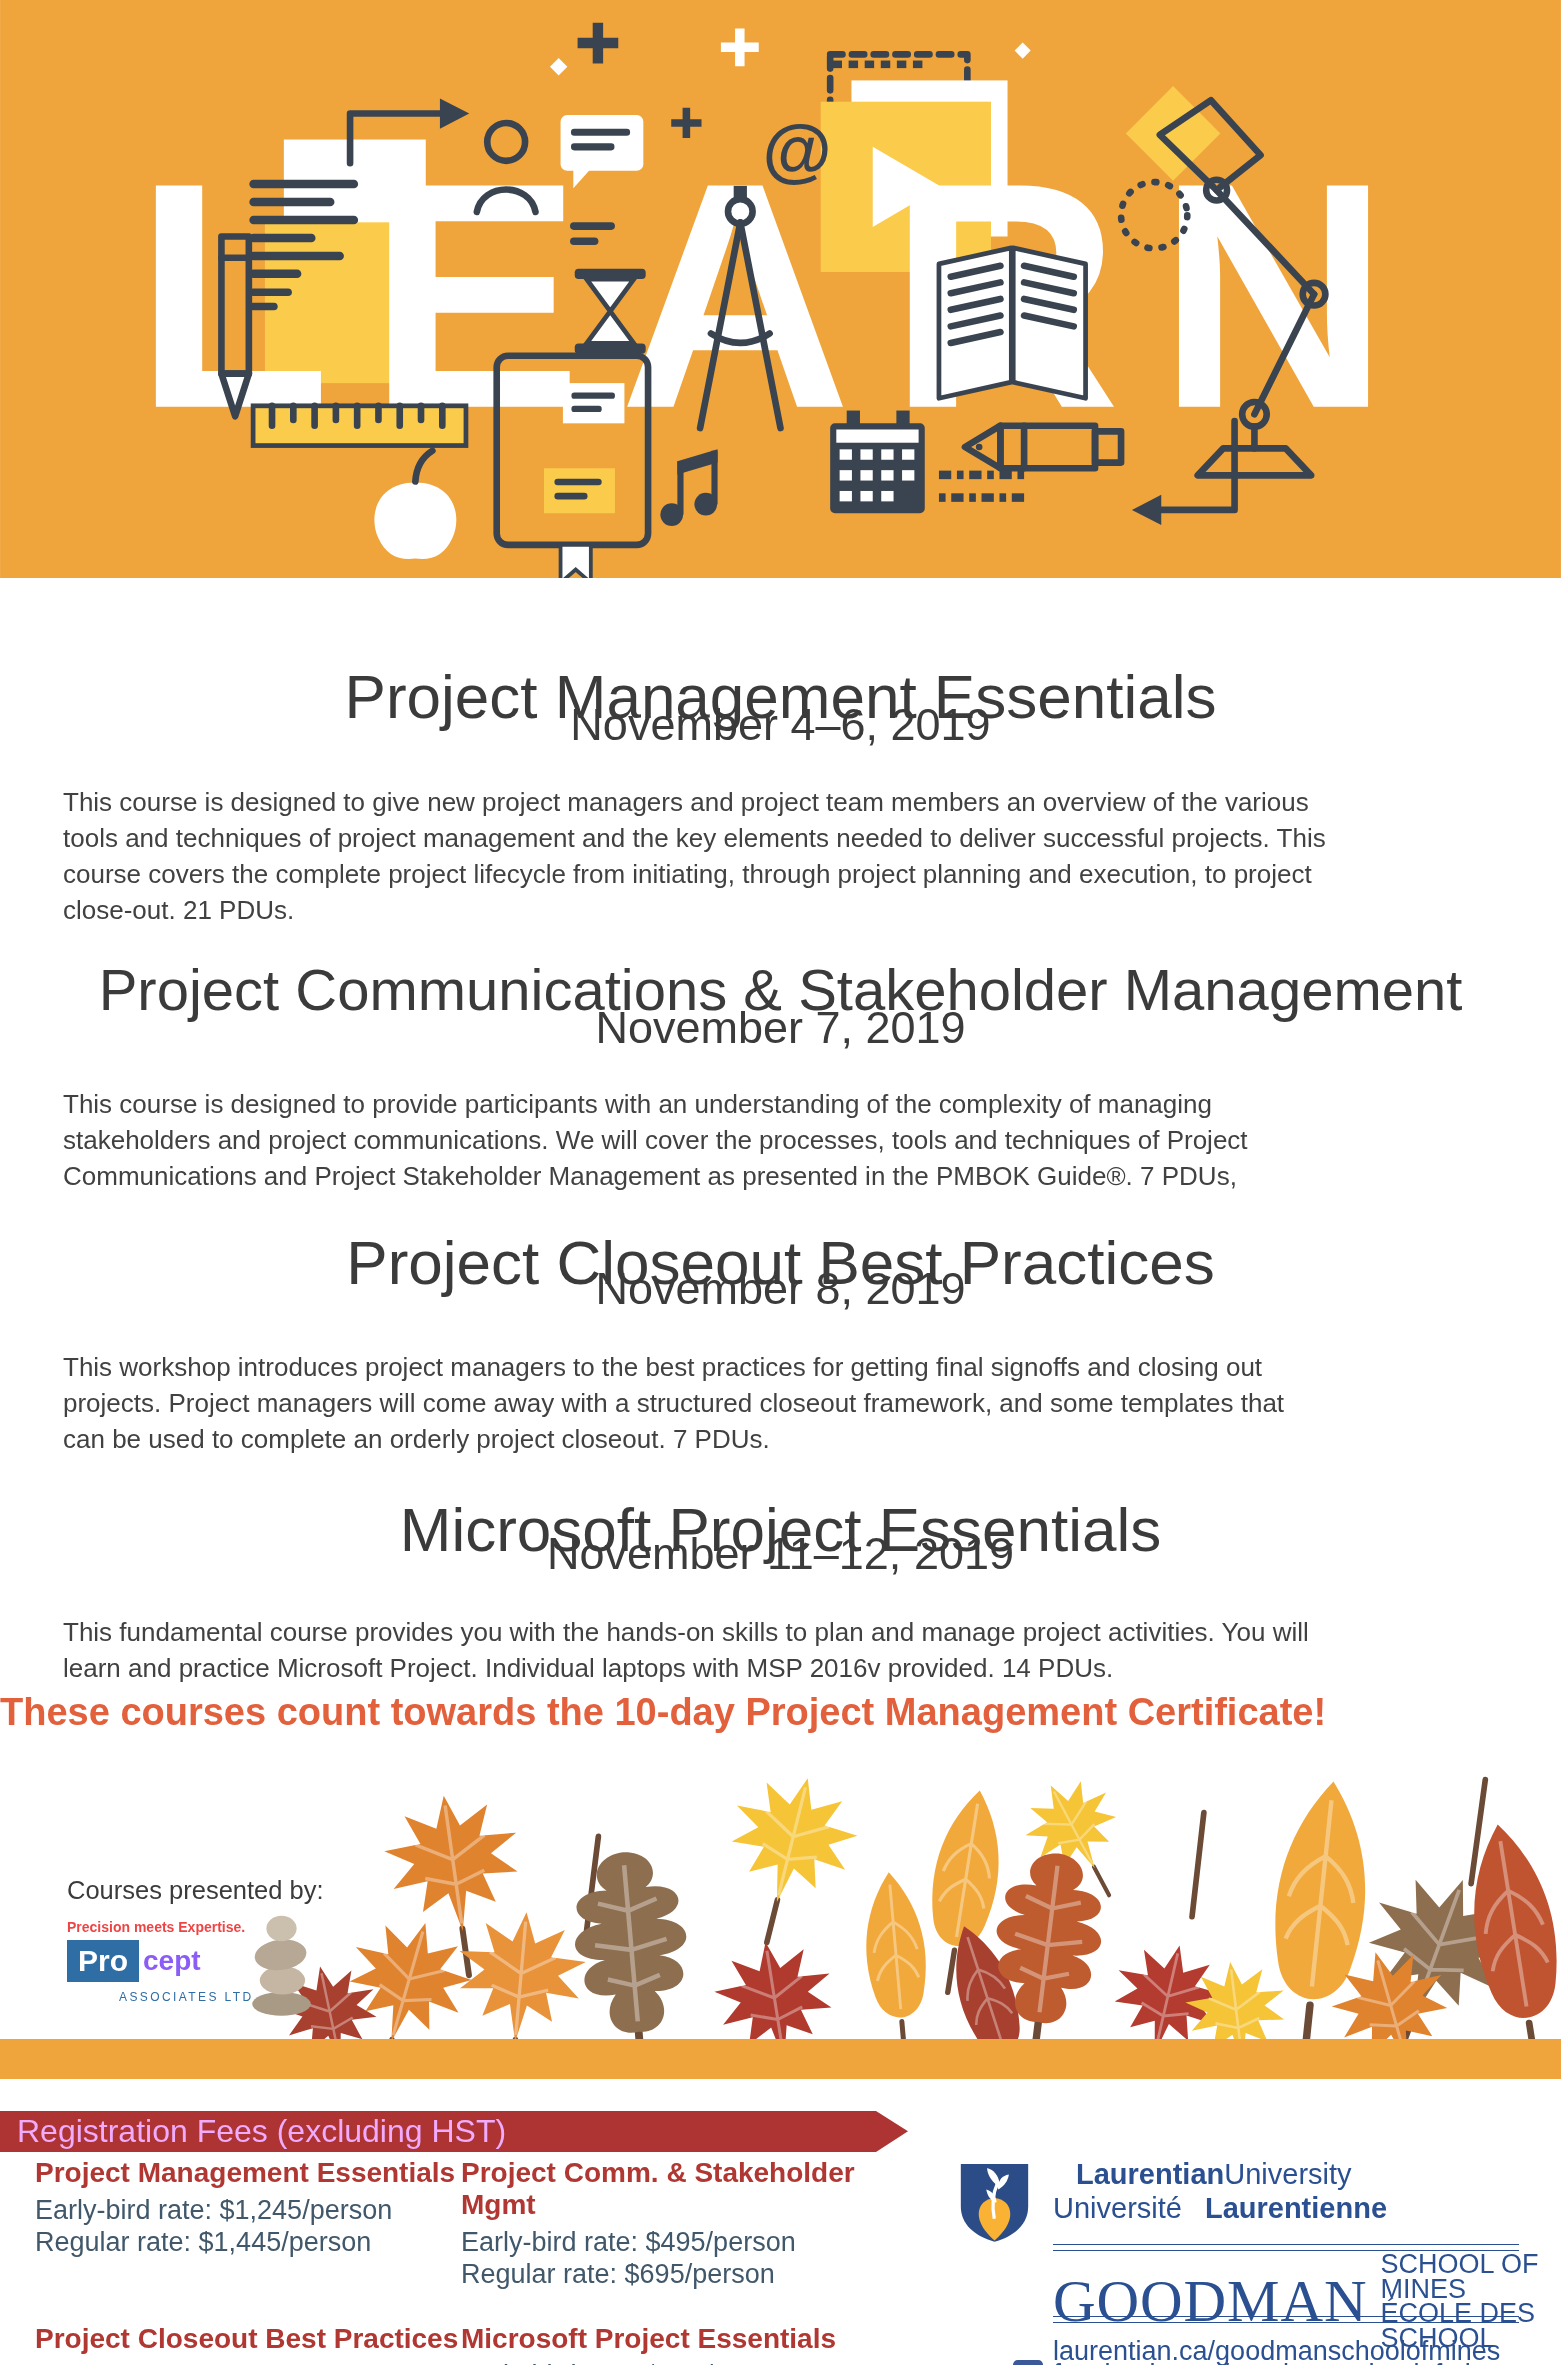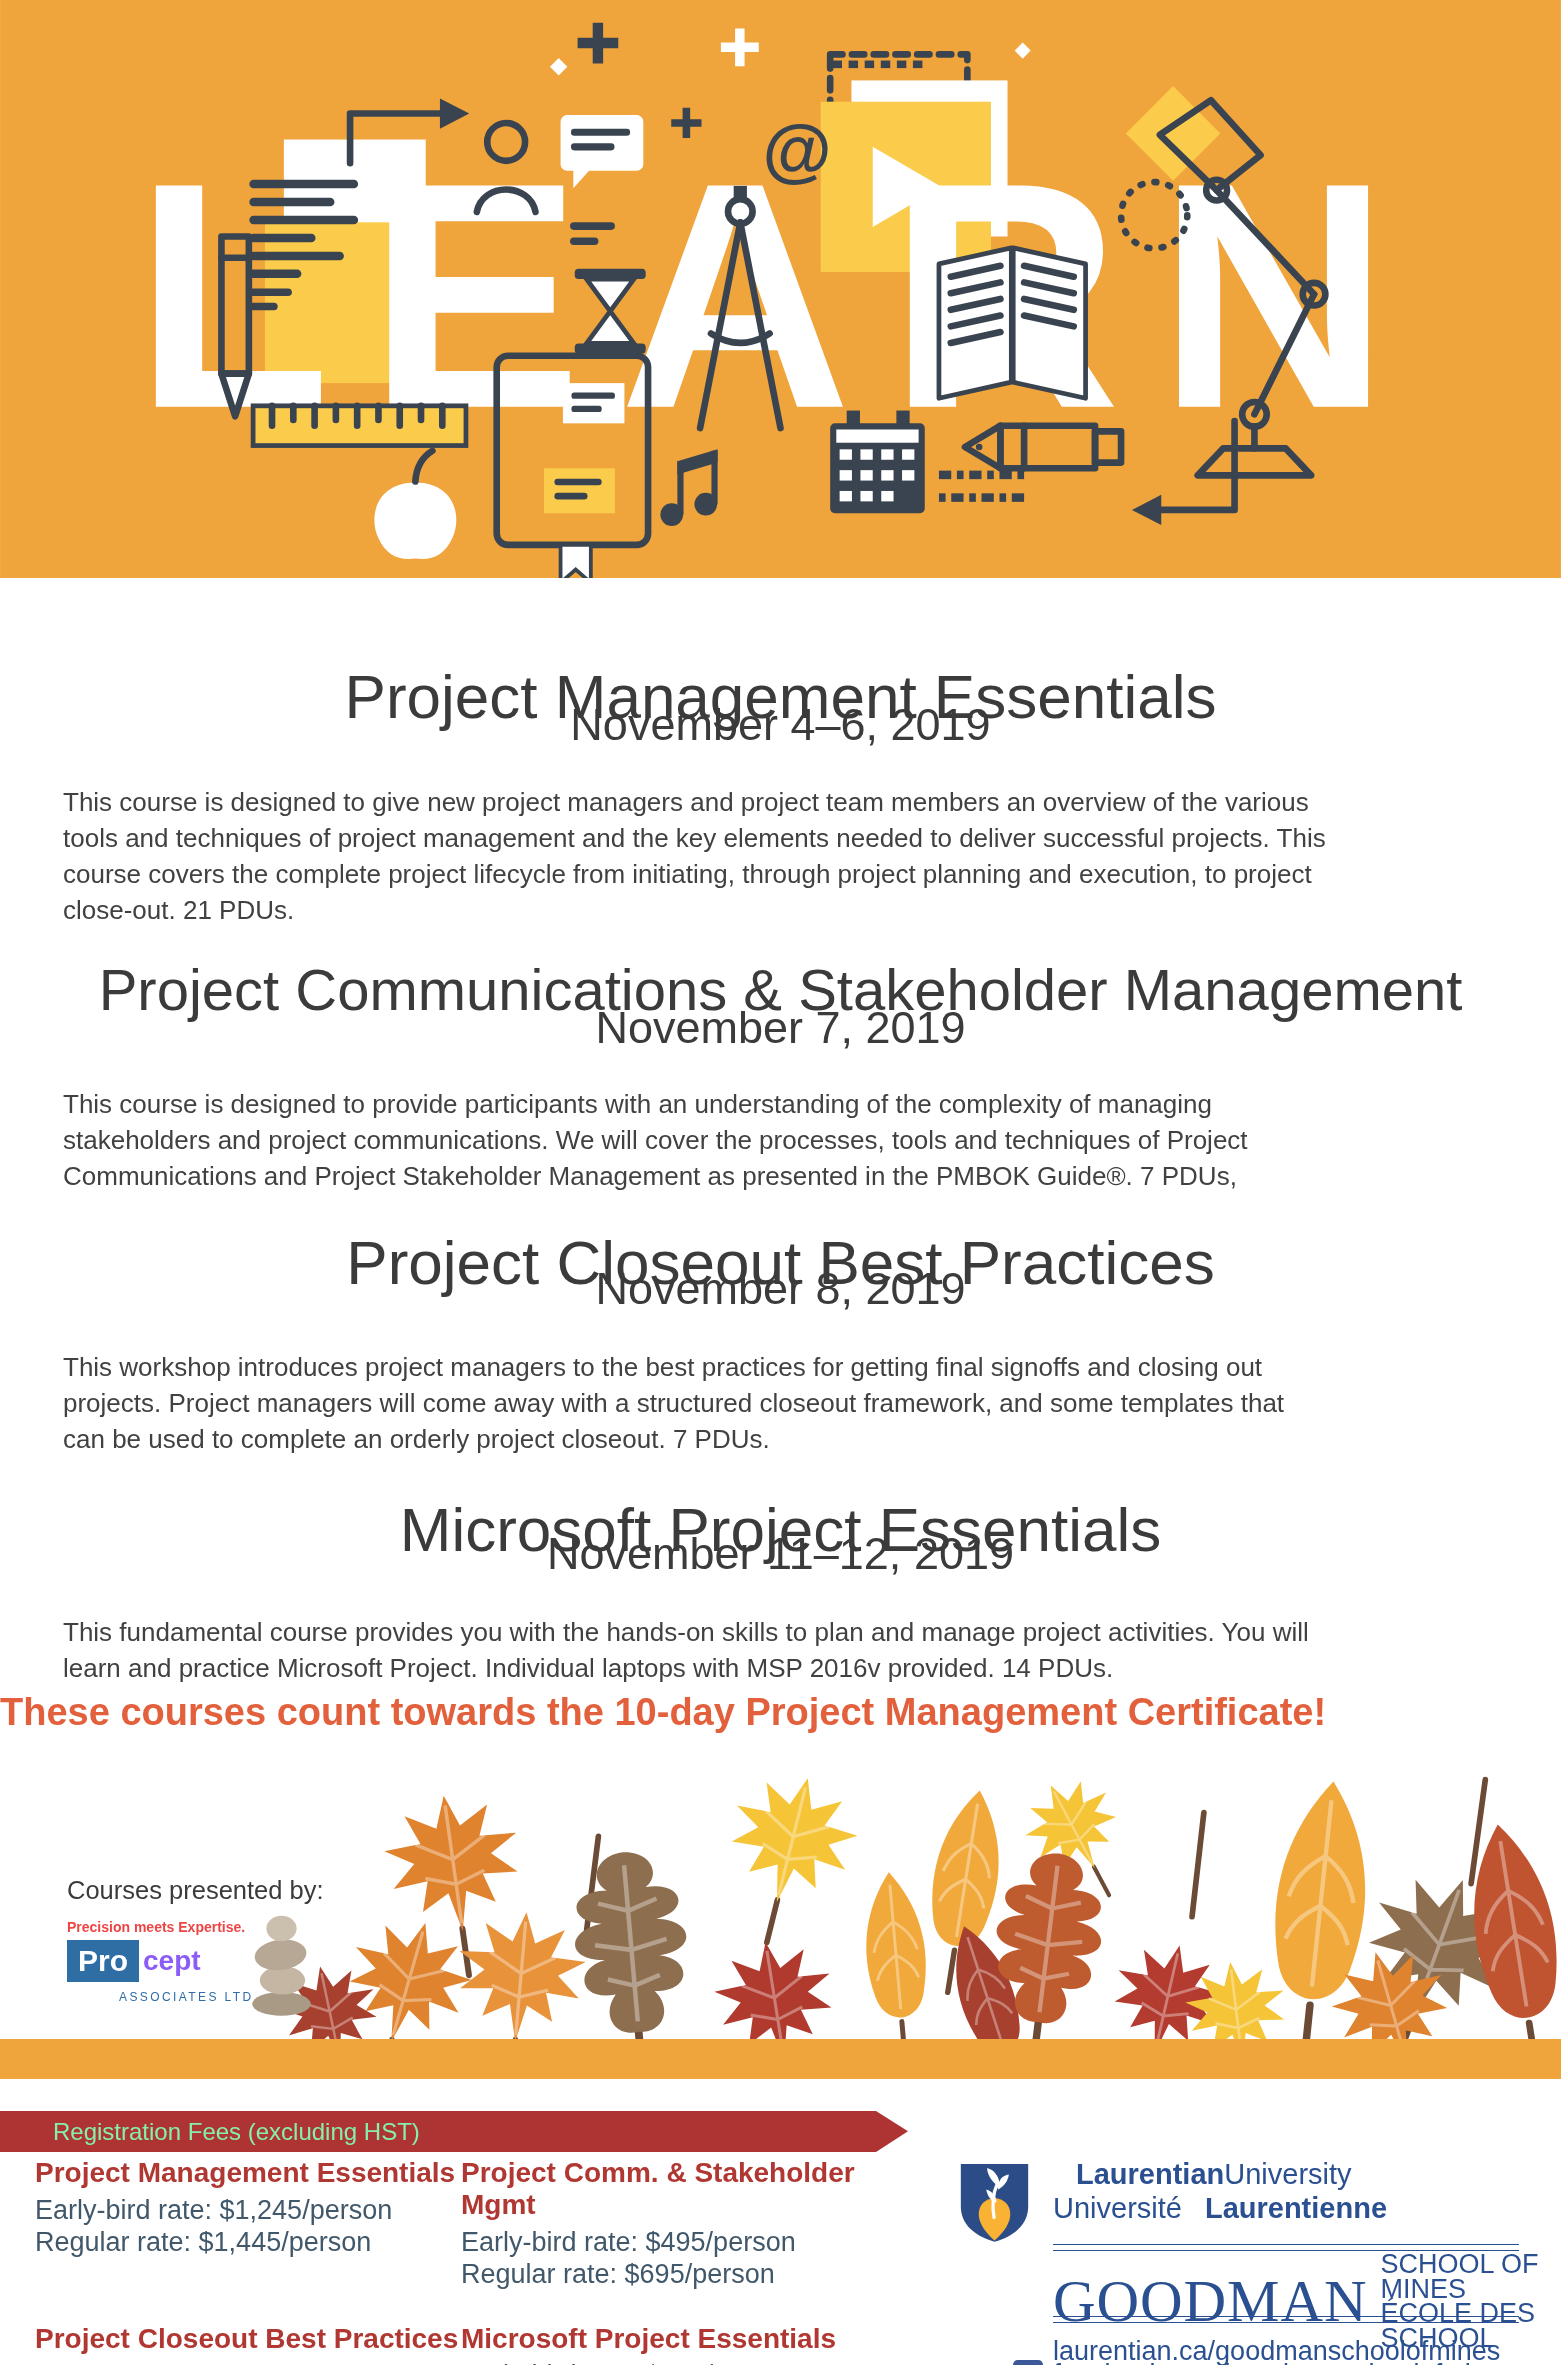--- a/index.html
+++ b/index.html
@@ -32,21 +32,21 @@
   .cept{color:#8b5cf6;font-size:28px;font-weight:bold;margin-left:4px;}
   .associates{position:absolute;left:119px;top:1990px;font-size:12px;letter-spacing:2.4px;color:#2F6DA5;}
   .stones-svg{position:absolute;left:239px;top:1914px;}
 
   
   .band{position:absolute;left:0;top:2039px;width:1561px;height:40px;background:#F0A43C;}
 
   
   .regbanner{position:absolute;left:0;top:2111px;width:908px;height:41px;background:#AD3433;
     clip-path:polygon(0 0,876px 0,908px 20.3px,876px 41px,0 41px);display:flex;align-items:center;}
-  .regbanner span{margin-left:53px;font-size:24px;color:#86efac;}
+  .regbanner span{margin-left:17px;font-size:32px;color:#f0abfc;}
 
   
   .fees{position:absolute;left:35px;top:2157px;display:grid;grid-template-columns:426px 426px;row-gap:33px;}
   .fee-title{font-size:28px;font-weight:bold;color:#B03732;margin-bottom:4.7px;}
   .fee-line{font-size:27px;color:#41586B;line-height:32px;}
 
   
   .shield-svg{position:absolute;left:958px;top:2161px;}
   .wordmark{position:absolute;left:1053px;top:2157px;font-size:29px;line-height:34px;color:#2B5091;}
   .wordmark .bold{font-weight:bold;margin-left:23px;}

